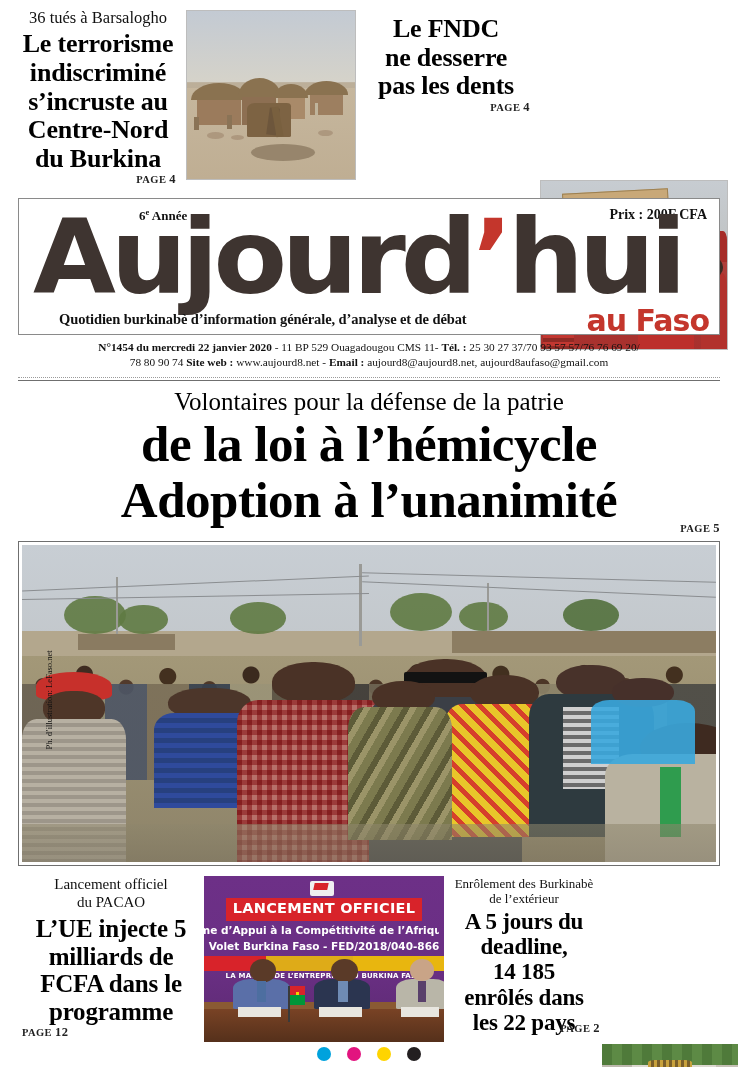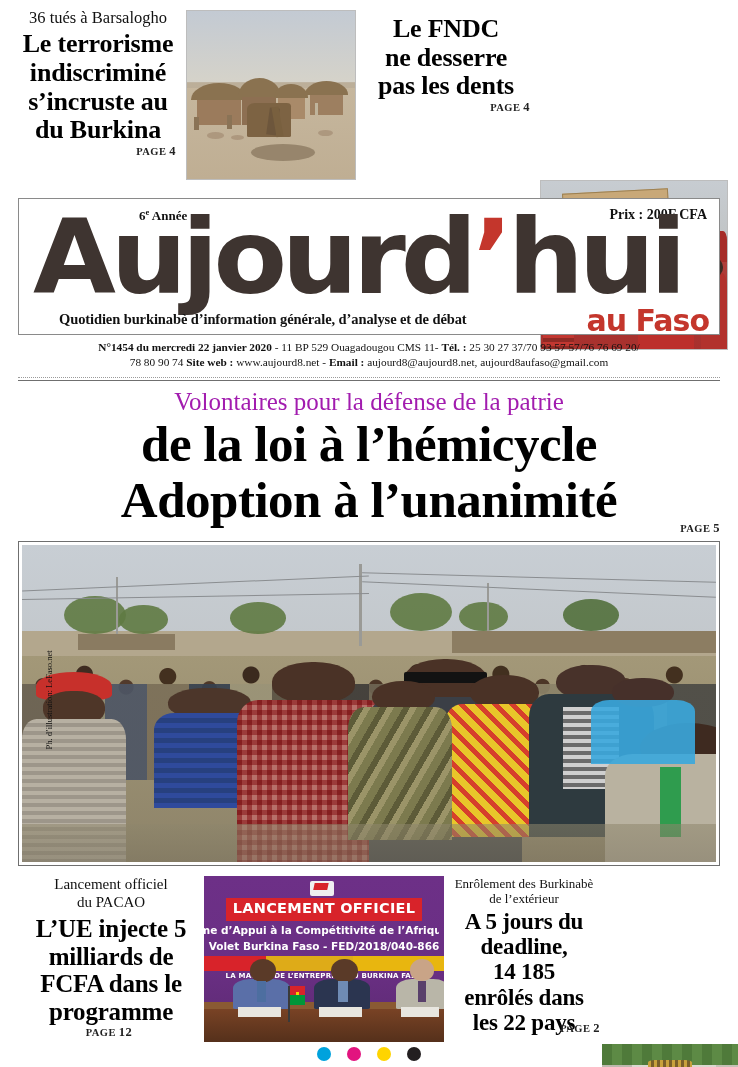--- a/index.html
+++ b/index.html
@@ -135,21 +135,21 @@
   #rule-solid {
     position: absolute; left: 18px; top: 380px; width: 702px;
     border-top: 1px solid #6f6f6f;
   }
 
   
   #lead-kicker {
     position: absolute; left: 0; top: 388px; width: 738px;
     text-align: center;
     font-family: "Liberation Serif", serif;
-    font-size: 25px; color: #a21caf; font-weight: 400;
+    font-size: 25px; color: #000000; font-weight: 400;
   }
   #lead-head {
     position: absolute; left: 0; top: 416px; width: 738px;
     text-align: center;
     font-family: "Liberation Serif", serif;
     font-weight: bold;
     font-size: 51px;
     line-height: 56px;
     color: #000;
     letter-spacing: -0.5px;
@@ -257,20 +257,21 @@
 <div class="page">
 
   <div id="top-strip">
 
     <div class="abs" style="left:12px; top:8px; width:172px;">
       <div class="teaser-kicker">36 tués à Barsalogho</div>
       <div class="teaser-head" style="margin-top:3px;">
         <div>Le terrorisme</div>
         <div>indiscriminé</div>
         <div>s’incruste au</div>
+        <div>Centre-Nord</div>
         <div>du Burkina</div>
       </div>
       <div class="pagetag" style="text-align:right; padding-right:8px; margin-top:-1px;">
         <span>PAGE</span>
         <b>4</b>
       </div>
     </div>
 
     <div class="abs photo sc-village" style="left:186px; top:10px; width:168px; height:168px; border:1px solid #bdbdbd;">
       <div class="abs" style="left:0;top:0;width:100%;height:44%;background:linear-gradient(#c3cad3,#d6d3c9);"></div>
@@ -487,21 +488,21 @@
       <div class="bteaser-kicker">
         <div>Lancement officiel</div>
         <div>du PACAO</div>
       </div>
       <div class="bteaser-head" style="margin-top:4px;">
         <div>L’UE injecte 5</div>
         <div>milliards de</div>
         <div>FCFA dans le</div>
         <div>programme</div>
       </div>
-      <div class="pagetag" style="text-align:center; padding-right:4px; margin-top:0;">
+      <div class="pagetag" style="text-align:left; padding-right:4px; margin-top:0;">
         <span>PAGE</span>
         <b>12</b>
       </div>
     </div>
 
     <div class="abs photo sc-pacao" style="left:192px; top:4px; width:240px; height:166px;">
       <div class="abs" style="left:0;top:0;width:100%;height:100%;background:linear-gradient(#6d3087 0%, #6a2f84 55%, #5b2a70 100%);"></div>
 
       <div class="abs" style="left:44%;top:3%;width:10%;height:9%;background:#efeff0;border-radius:2px;"></div>
       <div class="abs" style="left:46%;top:4.5%;width:6%;height:4%;background:#d8232a;transform:skewX(-12deg);"></div>

